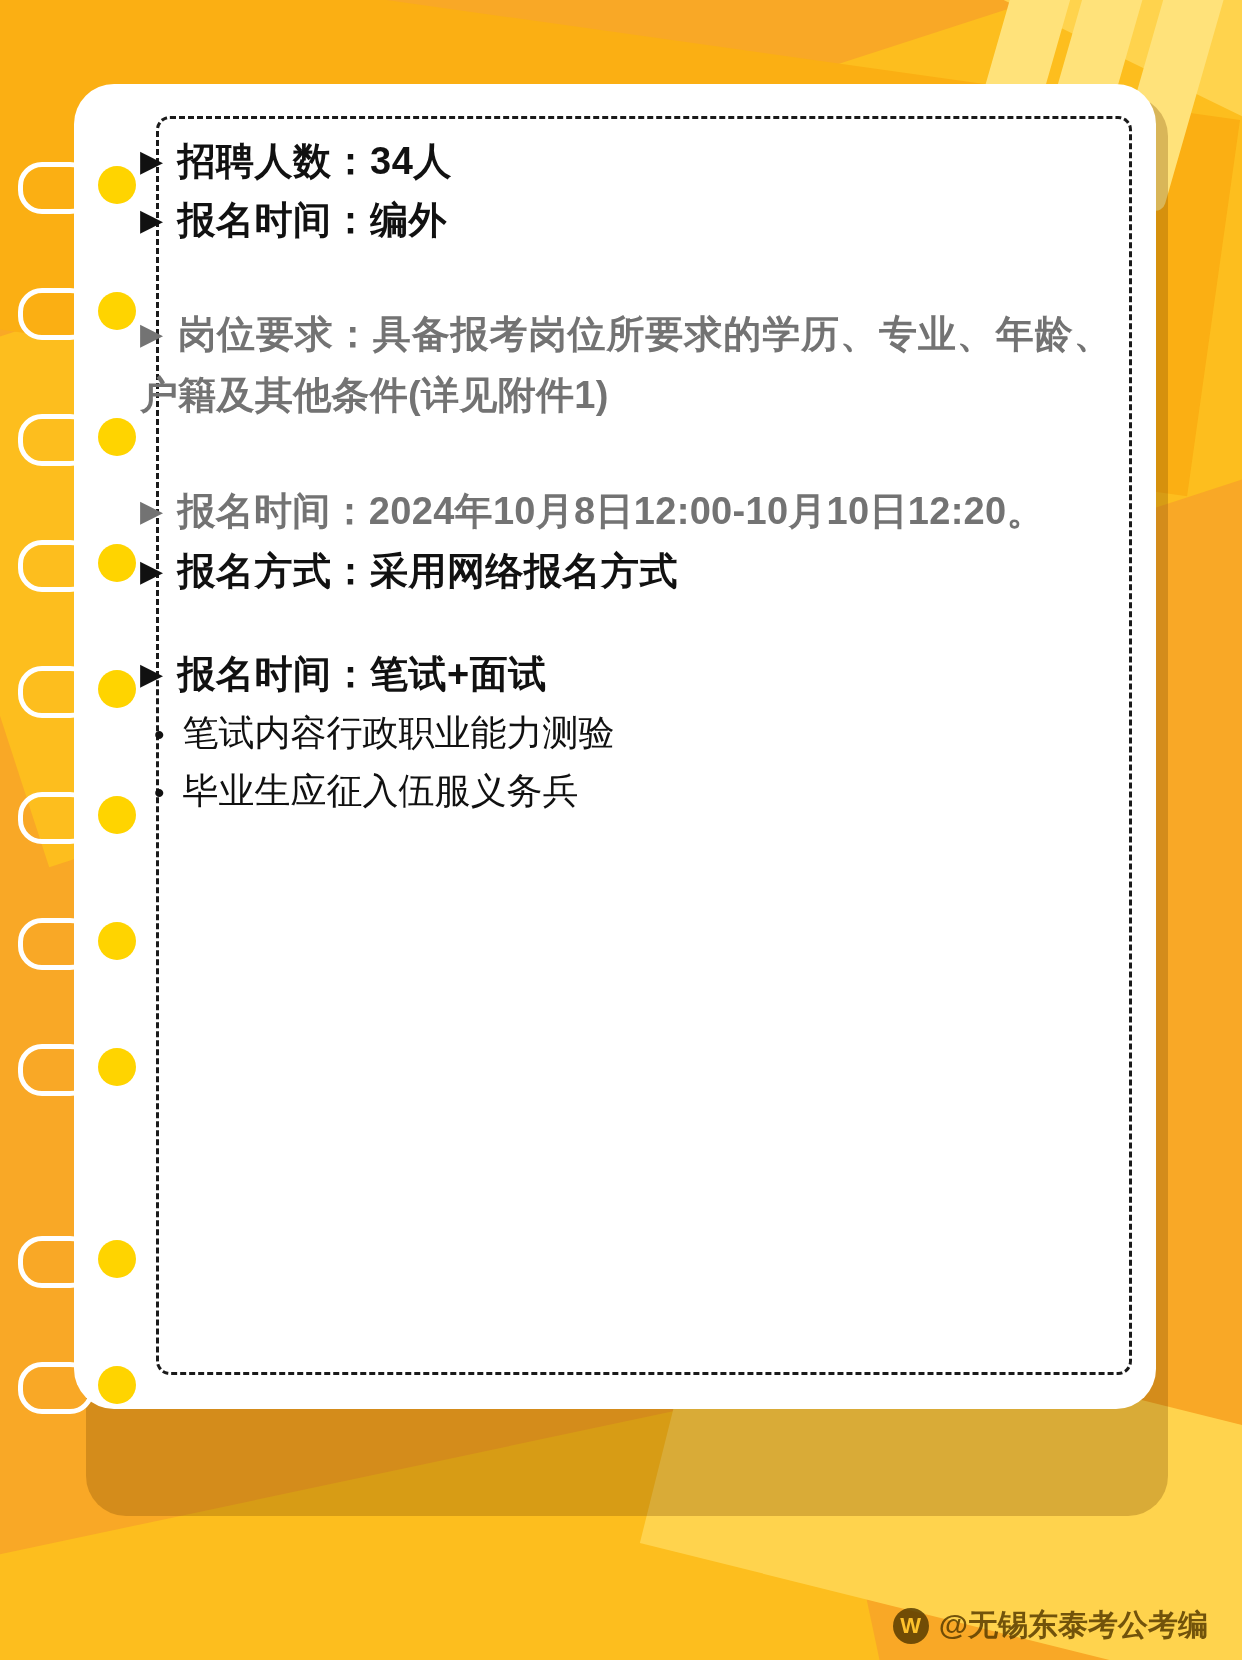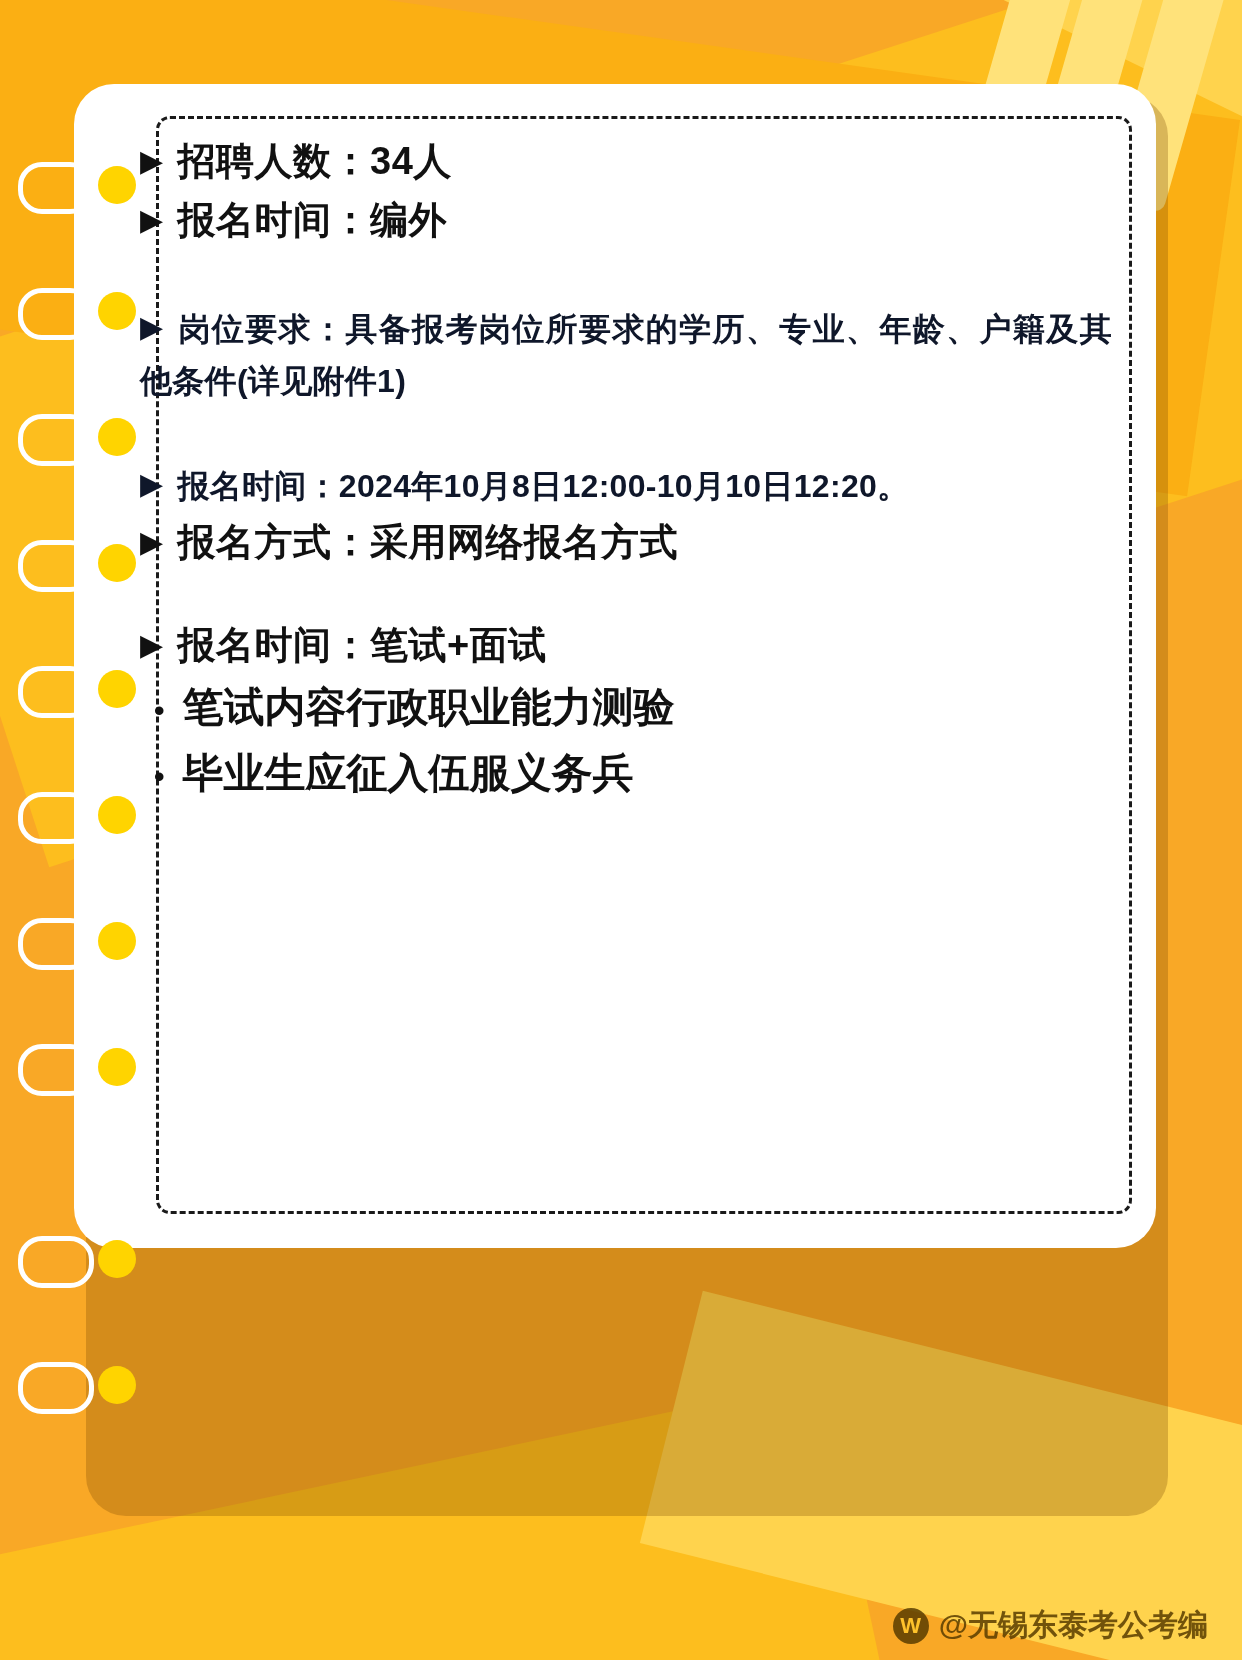--- a/index.html
+++ b/index.html
@@ -77,21 +77,21 @@
     width: 1082px;
     height: 1420px;
     background: rgba(120,70,0,0.28);
     border-radius: 40px;
   }
   .card {
     position: absolute;
     left: 74px;
     top: 84px;
     width: 1082px;
-    height: 1164px;
+    height: 1325px;
     background: #FFFFFF;
     border-radius: 40px;
   }
   .dashed-frame {
     position: absolute;
     left: 82px;
     top: 32px;
     right: 24px;
     bottom: 34px;
     border: 3px dashed #1a1a1a;
@@ -149,37 +149,37 @@
   .spacer-md { height: 44px; }
 
   .line {
     font-size: 38px;
     font-weight: 700;
     line-height: 1.55;
     letter-spacing: 0.5px;
     color: #111;
   }
   .para {
-    font-size: 32px;
+    font-size: 38px;
     font-weight: 700;
     line-height: 1.62;
     letter-spacing: 0.3px;
-    color: #0f172a;
+    color: #737373;
     text-align: justify;
   }
   .tri::before {
     content: "\25B6";
     font-size: 30px;
     margin-right: 14px;
     position: relative;
     top: -3px;
   }
   .bullet {
-    font-size: 41px;
-    font-weight: 700;
+    font-size: 36px;
+    font-weight: 400;
     line-height: 1.6;
     padding-left: 14px;
   }
   .bullet::before {
     content: "\2022";
     font-size: 30px;
     margin-right: 18px;
   }
 
   

